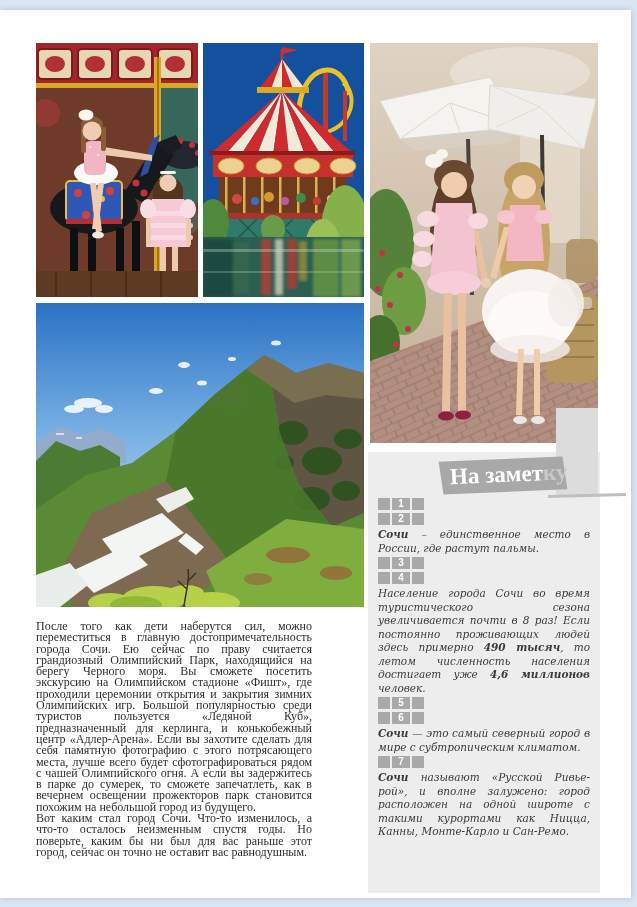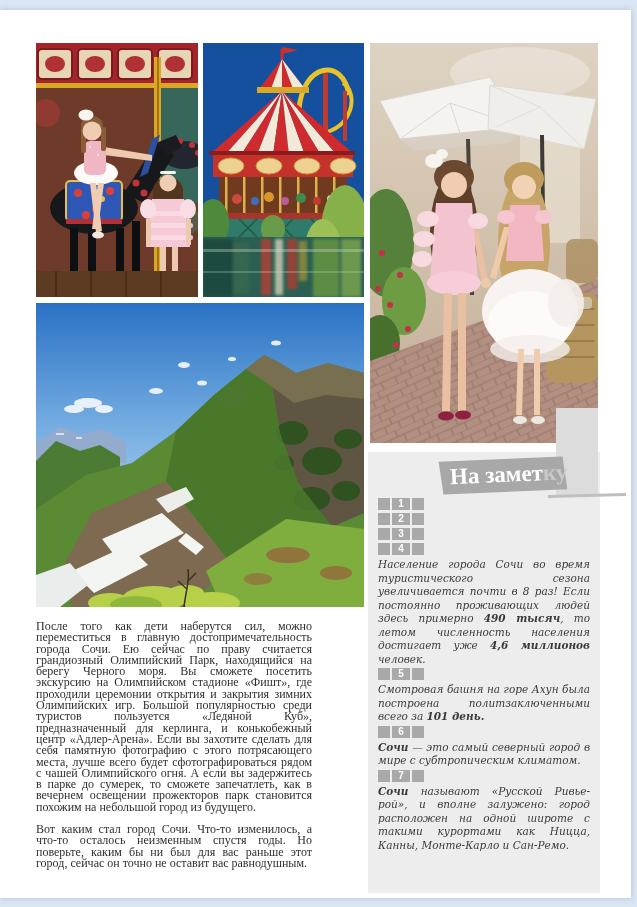--- a/index.html
+++ b/index.html
@@ -19,21 +19,21 @@
   .ph svg{display:block;width:100%;height:100%}
   #ph1{left:36px;top:43px;width:162px;height:254px}
   #ph2{left:203px;top:43px;width:161px;height:254px}
   #ph3{left:370px;top:43px;width:228px;height:400px}
   #ph4{left:36px;top:303px;width:328px;height:304px}
   .article{
     position:absolute;left:36px;top:621px;width:276px;
     color:var(--body-text,#2e2e2e);font-size:12px;line-height:11.3px;
     text-align:justify;
   }
-  .article p + p{margin-top:11px}
+  .article p + p{}
   .panel{
     position:absolute;left:368px;top:452px;width:232px;height:441px;
     background:var(--notes-panel-bg,#ededed);
     padding:44px 10px 6px 10px;z-index:2;
   }
   .banner-light{
     position:absolute;left:556px;top:408px;width:42px;height:88px;
     background:var(--banner-light-gray,#dcdcdc);z-index:3;
   }
   .banner{
@@ -396,20 +396,21 @@
       <span class="badge-side"></span>
     </div>
   </div>
 
   <div class="note-item">
     <div class="badge">
       <span class="badge-side"></span>
       <span class="badge-num">2</span>
       <span class="badge-side"></span>
     </div>
+    <p class="note-text"><span class="b">Сочи</span><span> – единственное место в России, где растут пальмы.</span></p>
   </div>
 
   <div class="note-item">
     <div class="badge">
       <span class="badge-side"></span>
       <span class="badge-num">3</span>
       <span class="badge-side"></span>
     </div>
   </div>
 
@@ -421,21 +422,20 @@
     </div>
     <p class="note-text"><span>Население города Сочи во время туристического сезона увеличивается почти в 8 раз! Если постоянно проживающих людей здесь примерно </span><span class="b">490 тысяч</span><span>, то летом численность населения достигает уже </span><span class="b">4,6 миллионов</span><span> человек.</span></p>
   </div>
 
   <div class="note-item">
     <div class="badge">
       <span class="badge-side"></span>
       <span class="badge-num">5</span>
       <span class="badge-side"></span>
     </div>
-    <p class="note-text"><span>Смотровая башня на горе Ахун была построена политзаключенными всего за </span><span class="b">101 день.</span></p>
   </div>
 
   <div class="note-item">
     <div class="badge">
       <span class="badge-side"></span>
       <span class="badge-num">6</span>
       <span class="badge-side"></span>
     </div>
     <p class="note-text"><span class="b">Сочи</span><span> — это самый северный город в мире с субтропическим климатом.</span></p>
   </div>

